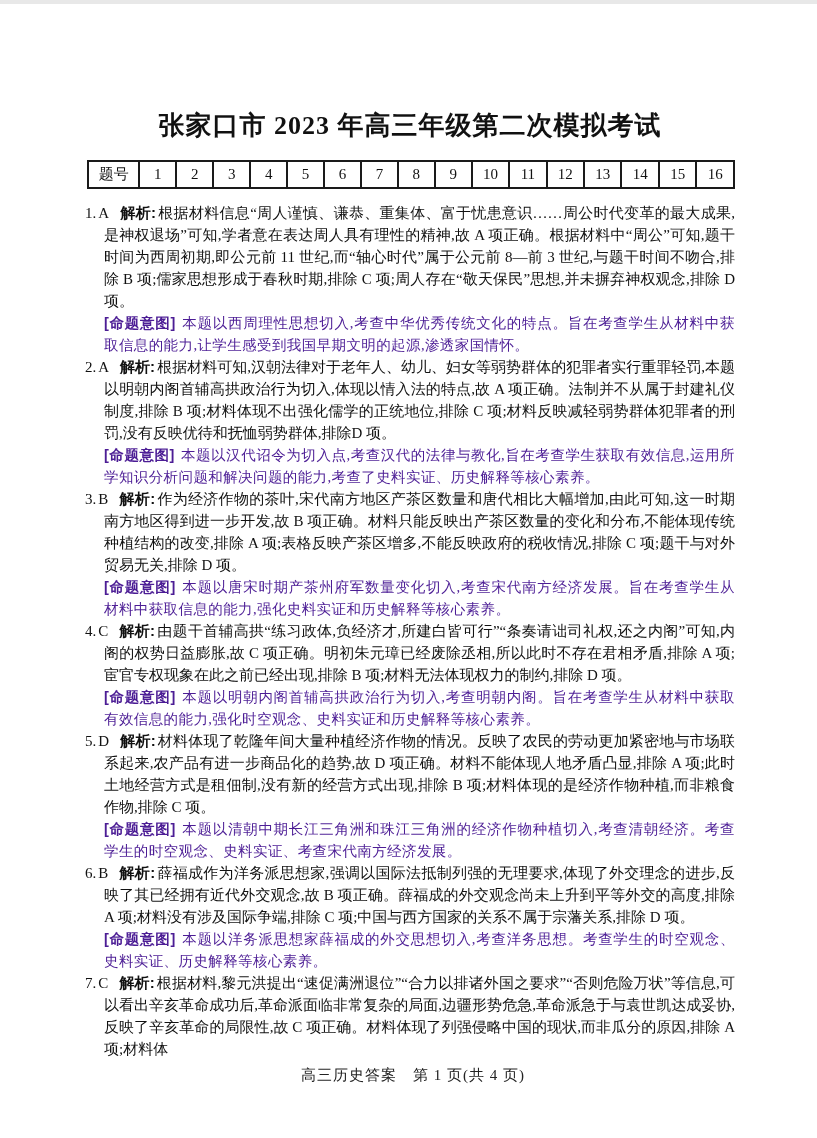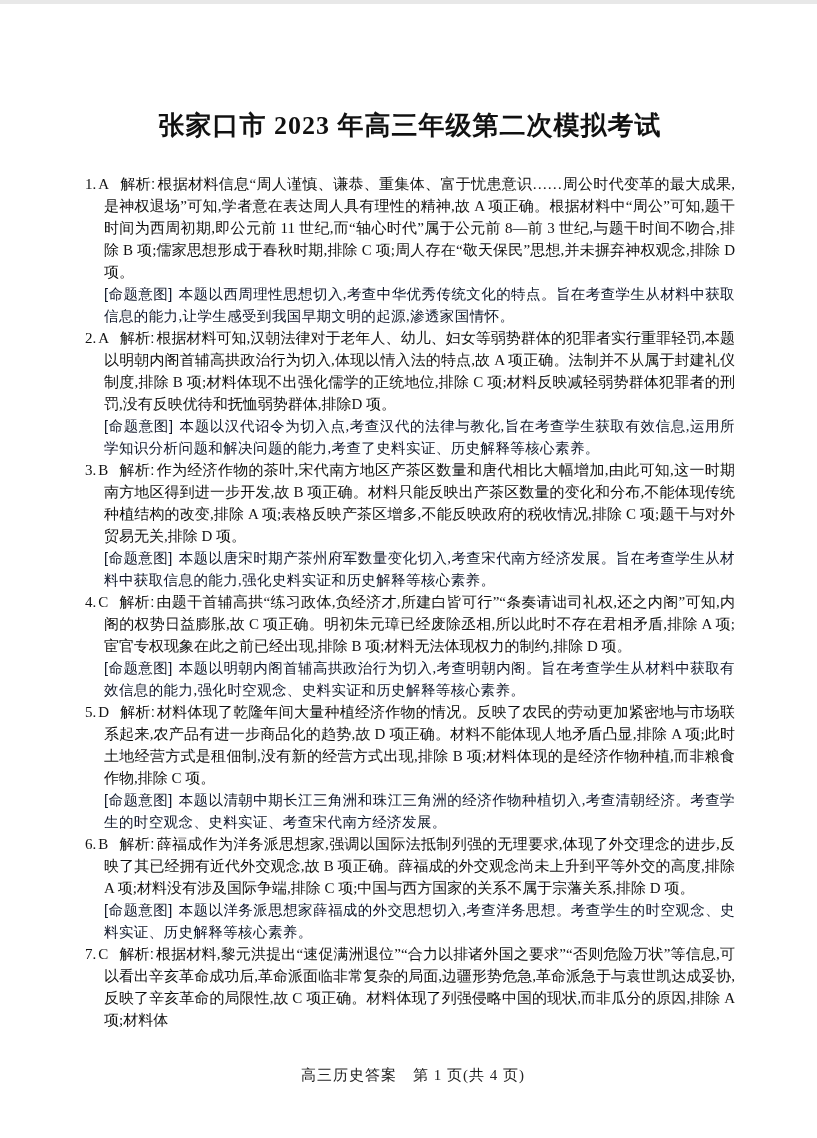--- a/index.html
+++ b/index.html
@@ -46,27 +46,27 @@
   table.ans td.hd{width:52px;font-size:15px;}
   .items{font-size:15px;line-height:22px;text-align:justify;}
   .analysis{
     margin:0;
     padding-left:19px;
     text-indent:-19px;
   }
   .item-num{margin-right:2px;}
   .item-ans{margin-right:11px;}
   .analysis-label,.intent-label{
-    font-weight:400;
+    font-weight:700;
     font-family:"Liberation Sans", sans-serif;
     margin-right:2px;
   }
   .intent{
     margin:0 0 0 19px;
-    color:#0f172a;
+    color:#4c1d95;
     font-size:14.5px;
     letter-spacing:.4px;
   }
   .footer{
     position:absolute;
     left:9px;right:0;
     top:1062px;
     text-align:center;
     font-size:15px;
     letter-spacing:1px;
@@ -75,20 +75,39 @@
 </style>
 </head>
 <body>
 
 <div class="page">
 
   <h1 class="title">张家口市 2023 年高三年级第二次模拟考试</h1>
 
   <table class="ans">
     <tbody>
+      <tr>
+        <td class="hd">题号</td>
+        <td>1</td>
+        <td>2</td>
+        <td>3</td>
+        <td>4</td>
+        <td>5</td>
+        <td>6</td>
+        <td>7</td>
+        <td>8</td>
+        <td>9</td>
+        <td>10</td>
+        <td>11</td>
+        <td>12</td>
+        <td>13</td>
+        <td>14</td>
+        <td>15</td>
+        <td>16</td>
+      </tr>
     </tbody>
   </table>
 
   <div class="items">
 
     <div class="item">
       <p class="analysis"><span class="item-num">1.</span><span class="item-ans">A</span><span class="analysis-label">解析:</span><span>根据材料信息“周人谨慎、谦恭、重集体、富于忧患意识……周公时代变革的最大成果,是神权退场”可知,学者意在表达周人具有理性的精神,故 A 项正确。根据材料中“周公”可知,题干时间为西周初期,即公元前 11 世纪,而“轴心时代”属于公元前 8—前 3 世纪,与题干时间不吻合,排除 B 项;儒家思想形成于春秋时期,排除 C 项;周人存在“敬天保民”思想,并未摒弃神权观念,排除 D 项。</span></p>
       <p class="intent"><span class="intent-label">[命题意图]</span> <span>本题以西周理性思想切入,考查中华优秀传统文化的特点。旨在考查学生从材料中获取信息的能力,让学生感受到我国早期文明的起源,渗透家国情怀。</span></p>
     </div>
 

